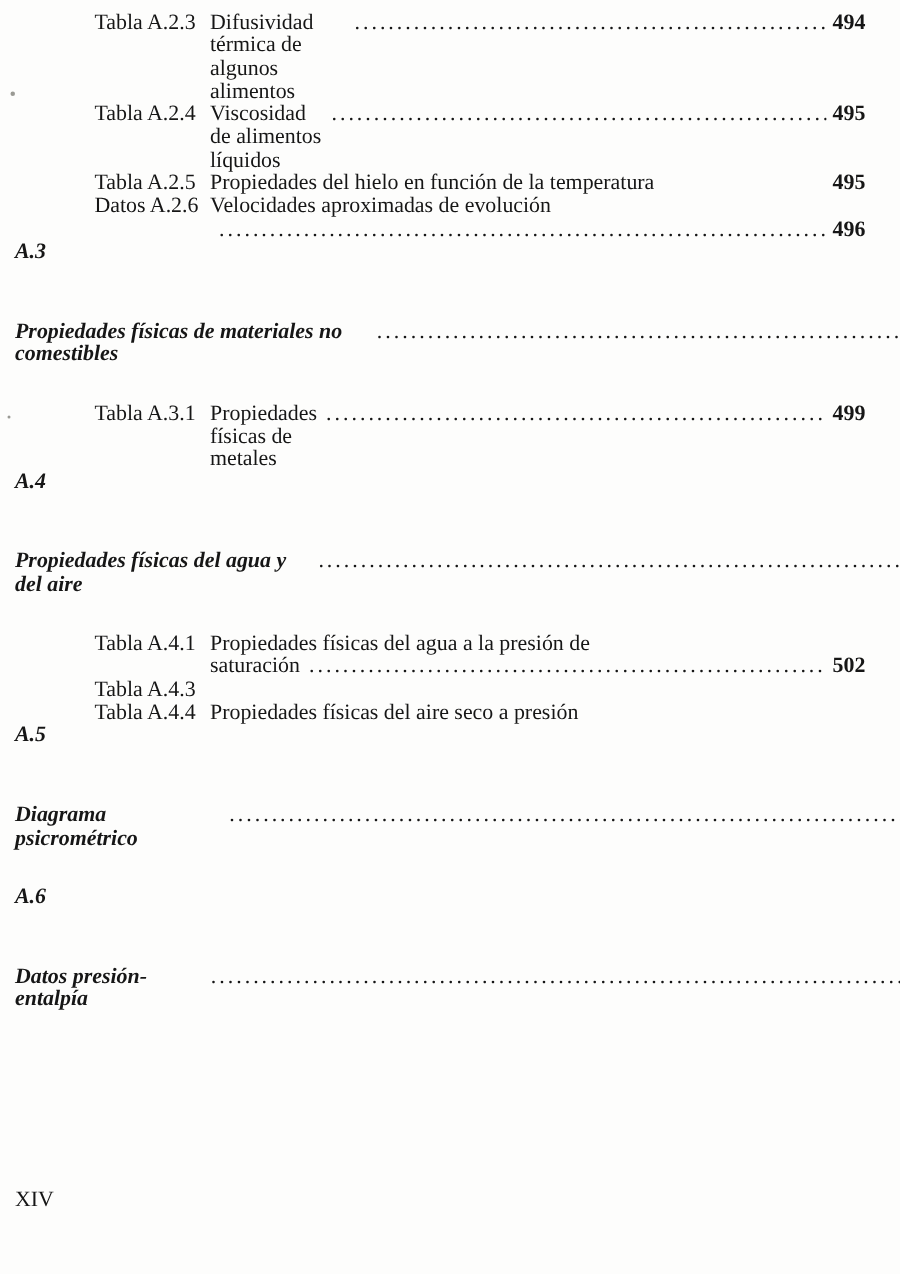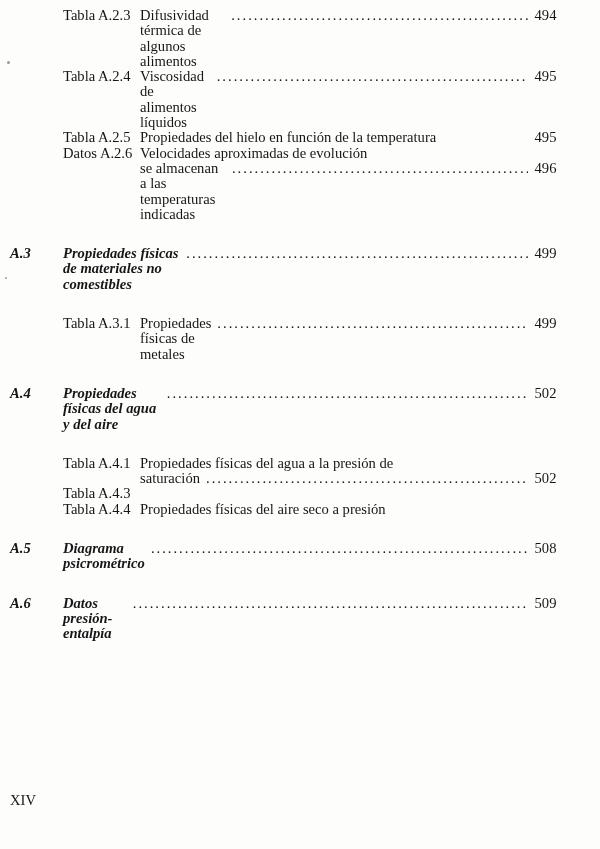--- a/index.html
+++ b/index.html
@@ -12,48 +12,48 @@
     font-family: "Liberation Serif", serif;
     font-size: 14.6px;
     line-height: 15.3px;
     color: #161616;
     overflow: hidden;
   }
   .page {
     position: relative;
     width: 600px;
     height: 849px;
-    padding: 8px 41px 0 10px;
+    padding: 8px 18px 0 10px;
   }
   .row { display: flex; align-items: flex-start; }
   .indent    { flex: 0 0 53px; }
   .label-col { flex: 0 0 77px; white-space: nowrap; }
   .num-col   { flex: 0 0 53px; font-weight: bold; font-style: italic; }
   .body { flex: 1 1 auto; min-width: 0; }
   .tline.last { display: flex; align-items: baseline; }
   .ttext { flex: 0 1 auto; }
   .kind-section .ttext, .kind-biblio .ttext { font-weight: bold; font-style: italic; }
-  .kind-section { margin-top: 24px; margin-bottom: 24px; }
+  .kind-section { margin-bottom: 24px; flex-direction: column; }
   .leader {
     flex: 1 1 auto;
     min-width: 10px;
     overflow: hidden;
     white-space: nowrap;
     margin: 0 4px 0 6px;
   }
   .leader::after {
     content: "......................................................................................................................................................";
     letter-spacing: 2px;
   }
   .spacer { flex: 1 1 auto; }
   .pg {
     flex: 0 0 auto;
     min-width: 27px;
-    text-align: center;
-    font-weight: normal;
+    text-align: left;
+    font-weight: bold;
     font-style: normal;
   }
   .footer {
     position: absolute;
     left: 10px;
     top: 793px;
   }
   .speck {
     position: absolute;
     width: 3px;
@@ -104,21 +104,20 @@
             <span class="pg">495</span>
           </div>
         </div>
       </div>
       <div class="row kind-item">
         <span class="indent"></span>
         <span class="label-col">Datos A.2.6</span>
         <div class="body">
           <div class="tline"><span class="ttext">Velocidades aproximadas de evolución</span></div>
           <div class="tline last">
-            <span class="ttext">se almacenan a las temperaturas indicadas</span>
             <span class="leader"></span>
             <span class="pg">496</span>
           </div>
         </div>
       </div>
       <div class="row kind-section">
         <span class="num-col">A.3</span>
         <div class="body">
           <div class="tline last">
             <span class="ttext">Propiedades físicas de materiales no comestibles</span>

